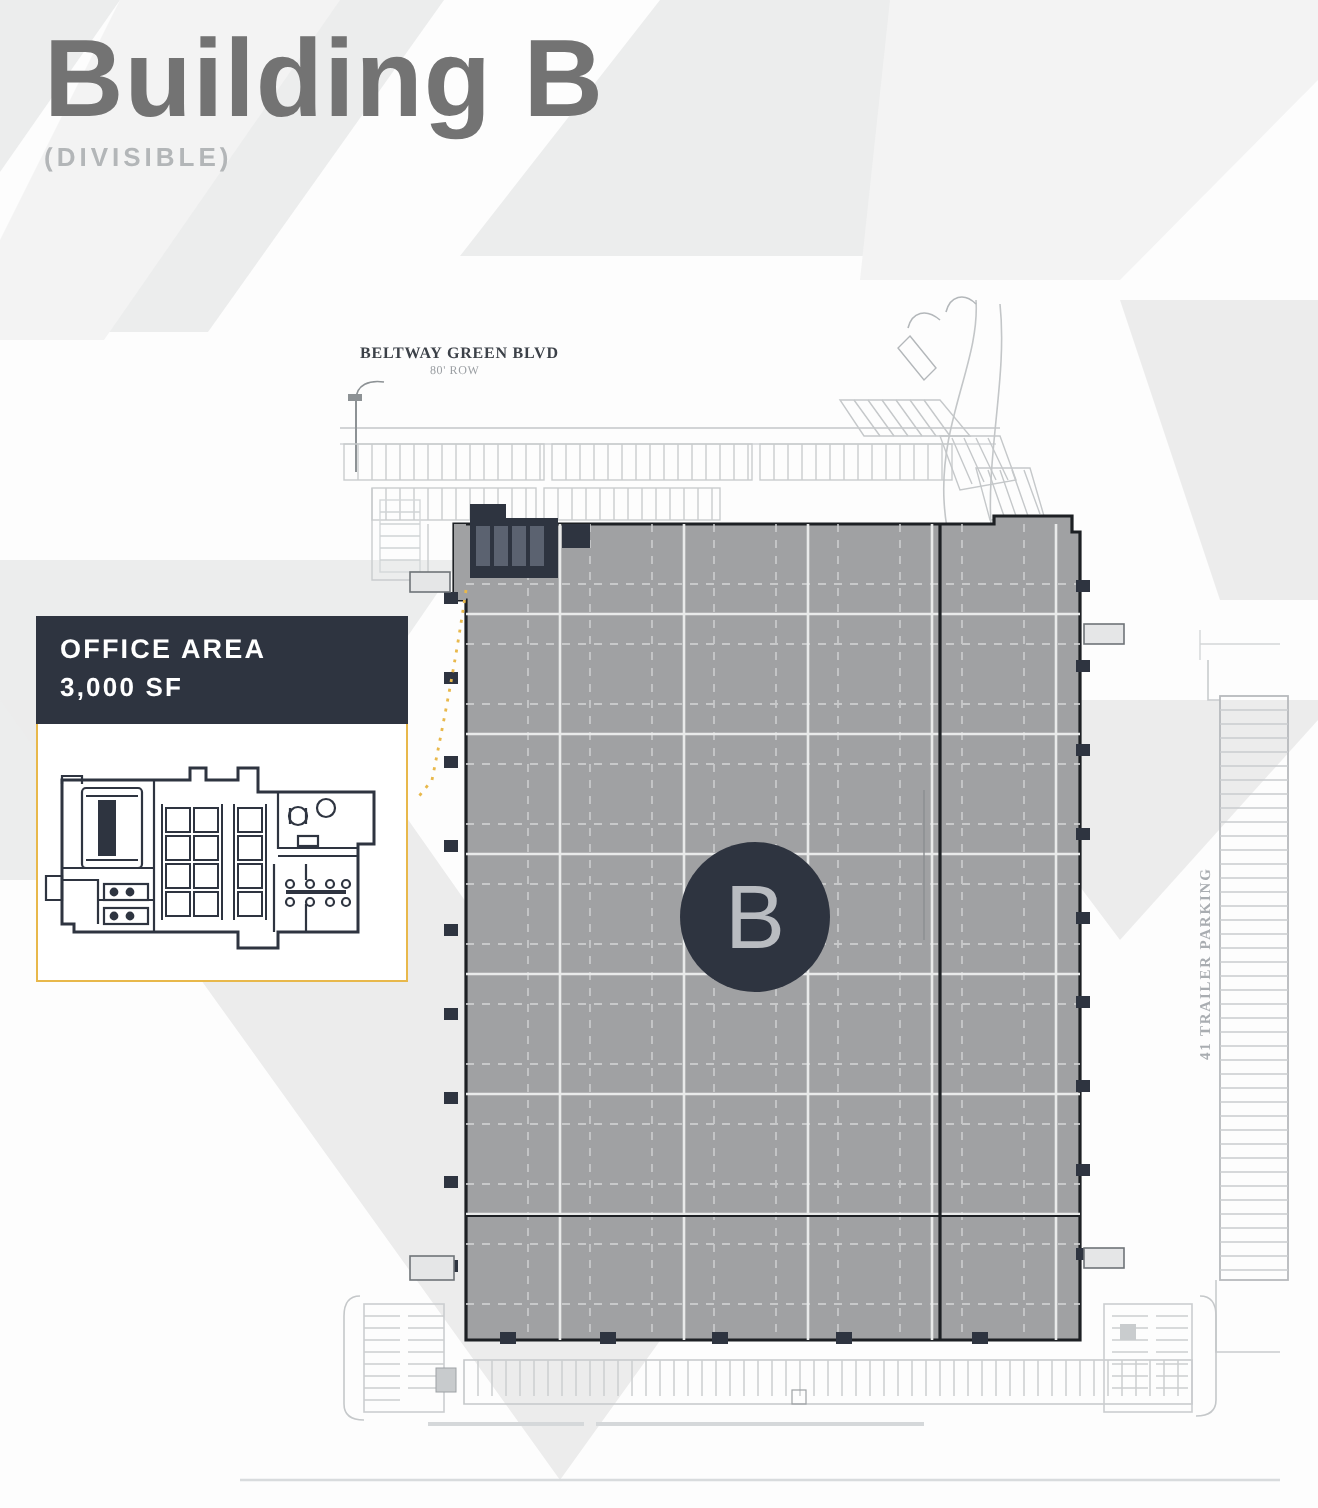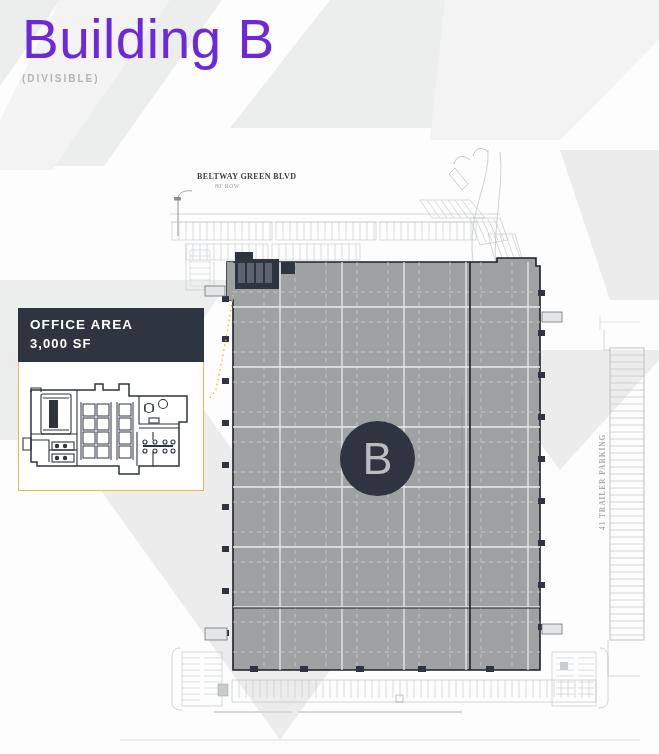--- a/index.html
+++ b/index.html
@@ -9,29 +9,29 @@
     background:#fdfdfd;
   }
   #stage{position:absolute;inset:0;width:659px;height:754px;overflow:hidden;}
 
   
   .wm{position:absolute;pointer-events:none;}
 
   
   .header{position:absolute;left:22px;top:10px;z-index:30;}
   .bldg-title{
-    font-size:55px;line-height:58px;font-weight:400;color:#6d28d9;
+    font-size:55px;line-height:58px;font-weight:700;color:#737373;
     letter-spacing:0.5px;white-space:nowrap;
   }
   .sf-line{
     margin-top:14px;font-size:25px;font-weight:bold;color:#b3b6b8;
     letter-spacing:1.6px;line-height:26px;
   }
   .div-line{
-    margin-top:2px;font-size:10px;font-weight:bold;color:#b3b6b8;
+    margin-top:2px;font-size:13px;font-weight:bold;color:#b3b6b8;
     letter-spacing:2.0px;line-height:18px;
   }
 
   
   .inset{position:absolute;left:18px;top:308px;width:186px;z-index:28;}
   .inset-head{
     background:#2e3440;color:#ffffff;padding:9px 12px 10px 12px;
   }
   .inset-head .t1{font-size:13.5px;font-weight:bold;letter-spacing:1.1px;line-height:16px;}
   .inset-head .t2{font-size:13px;font-weight:bold;letter-spacing:1.1px;line-height:16px;margin-top:3px;}
@@ -309,21 +309,21 @@
           <rect x="265" y="263" width="7" height="20"></rect>
         </g>
         <rect x="281" y="262" width="14" height="12" fill="#2e3440"></rect>
         <rect x="235" y="252" width="18" height="8" fill="#2e3440"></rect>
       </g>
 
       <path d="M233 295 C228,330 222,360 216,390 L208,400" stroke="#e8b84b" stroke-width="1.4" stroke-dasharray="1.5 3.5" fill="none"></path>
     </g>
   </svg>
 
-  <div class="hlabel st-road" style="left:197px;top:172px;">BELTWAY GREEN BLVD</div>
+  <div class="hlabel st-road" style="left:180px;top:172px;">BELTWAY GREEN BLVD</div>
   <div class="hlabel st-row" style="left:215px;top:183px;">80' ROW</div>
 
   <div class="vlabel trailer-lbl" style="left:598px;top:530px;transform:rotate(-90deg);">41 TRAILER PARKING</div>
 
   <div class="vlabel dim" style="left:456px;top:447px;transform:rotate(-90deg);">703'-0"</div>
 
   <div class="hlabel dim" style="left:411px;top:598px;">510'-0"</div>
 
   <div class="hlabel callout-t1" style="left:247px;top:290px;color:#2e3440;">OFFICE AREA</div>
   <div class="hlabel callout-t2" style="left:247px;top:295px;color:#2e3440;">3,000 SF</div>

